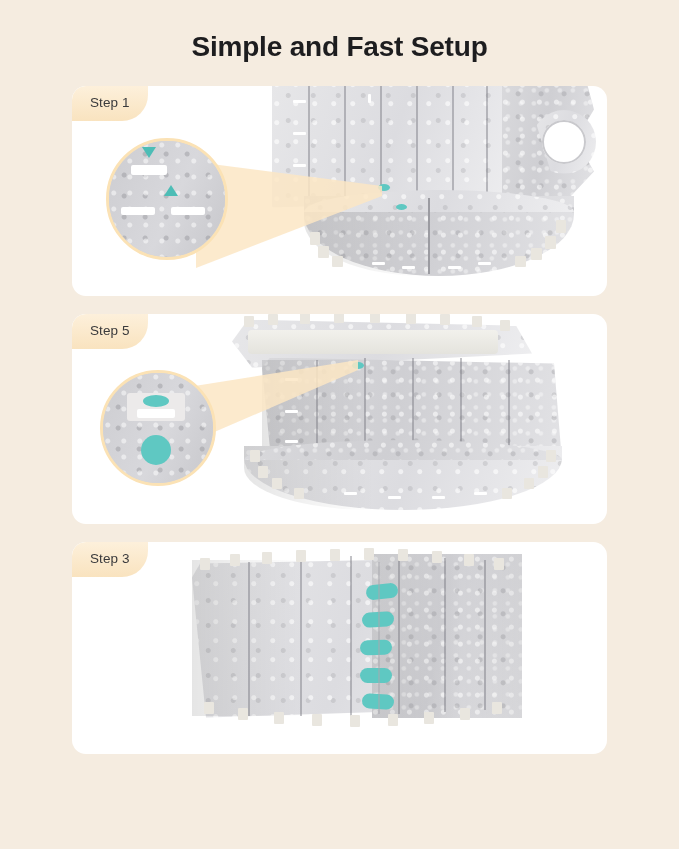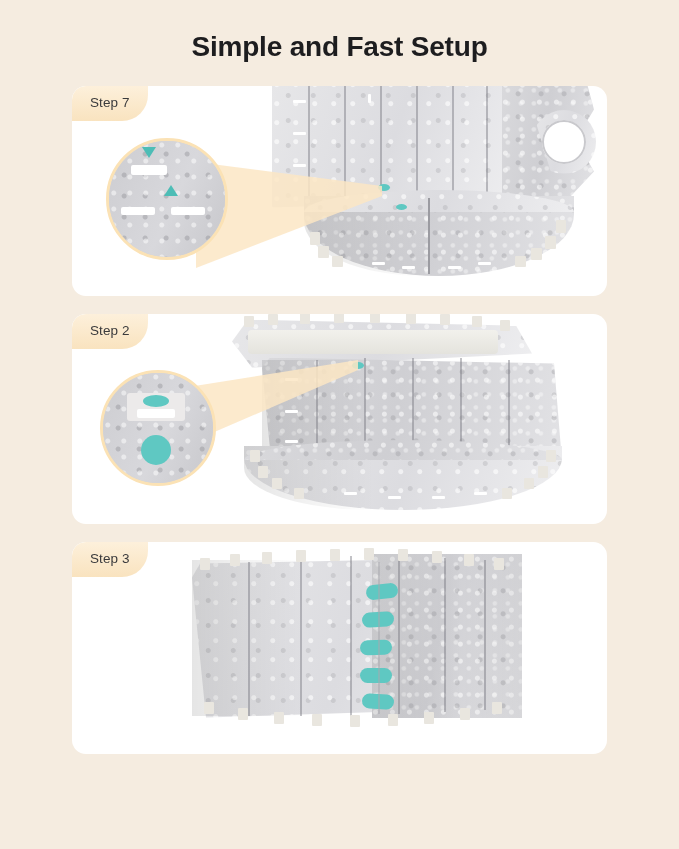--- a/index.html
+++ b/index.html
@@ -160,21 +160,21 @@
 
 <div class="page">
 
   <div class="header">
     <h1 class="title">Simple and Fast Setup</h1>
   </div>
 
   <div class="steps">
 
     <div class="step-card">
-      <div class="badge">Step 7</div>
+      <div class="badge">Step 1</div>
 
       <div class="art">
 
         <div class="felt light" style="left:200px; top:-8px; width:240px; height:130px; border-radius:3px;
                     clip-path: polygon(0 6px, 100% 0, 100% 122px, 0 130px);"></div>
 
         <div class="groove" style="left:236px; top:0px; height:124px;"></div>
         <div class="groove" style="left:272px; top:-2px; height:126px;"></div>
         <div class="groove" style="left:308px; top:-4px; height:128px;"></div>
         <div class="groove" style="left:344px; top:-5px; height:128px;"></div>
@@ -226,21 +226,21 @@
           <div style="position:absolute; left:22px; top:24px; width:36px; height:10px; background:#ffffff; border-radius:2px;"></div>
           <div style="position:absolute; left:12px; top:66px; width:34px; height:8px; background:#ffffff; border-radius:2px;"></div>
           <div style="position:absolute; left:62px; top:66px; width:34px; height:8px; background:#ffffff; border-radius:2px;"></div>
           <div class="tri-teal" style="left:33px; top:6px;"></div>
           <div class="tri-up" style="left:55px; top:44px;"></div>
         </div>
       </div>
     </div>
 
     <div class="step-card">
-      <div class="badge">Step 2</div>
+      <div class="badge">Step 5</div>
 
       <div class="art">
 
         <div class="felt light" style="left:160px; top:6px; width:300px; height:48px;
                     clip-path: polygon(16px 0, 284px 6px, 300px 34px, 20px 48px, 0 22px);"></div>
         <div style="position:absolute; left:176px; top:16px; width:250px; height:24px; background:linear-gradient(180deg,#f2f1ec,#e4e3dd); border-radius:4px;"></div>
 
         <div class="tab" style="left:172px; top:2px; width:10px; height:11px;"></div>
         <div class="tab" style="left:196px; top:0px; width:10px; height:11px;"></div>
         <div class="tab" style="left:228px; top:-1px; width:10px; height:11px;"></div>

